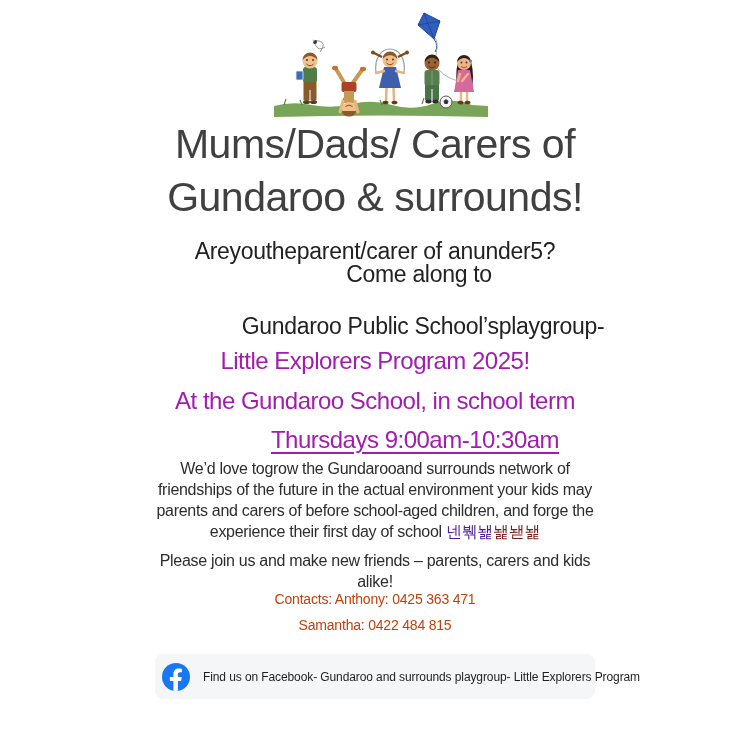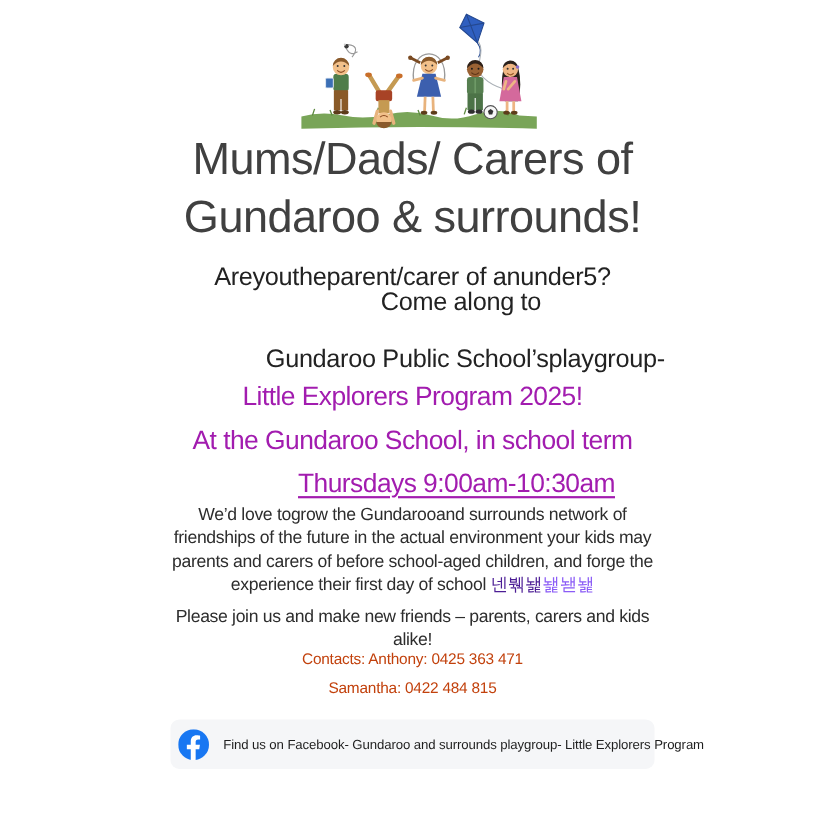--- a/index.html
+++ b/index.html
@@ -15,21 +15,21 @@
   #intro1{top:240px;} #intro2{top:263px;padding-left:44px;} #intro3{top:315px;padding-left:48px;}
   .prog{font-size:24px;letter-spacing:-0.5px;color:#a21caf;line-height:1;}
   #prog1{top:349px;} #prog2{top:389px;} #prog3{top:428px;padding-left:40px;}
   #prog3 span{text-decoration:underline;text-decoration-thickness:2px;text-underline-offset:4px;}
   .para{font-size:16px;letter-spacing:-0.3px;color:#2d2d2d;line-height:21px;}
   #para{top:458px;}
   #please{top:550px;}
   .contact{font-size:14px;letter-spacing:-0.2px;color:#c2410c;line-height:1;}
   #contact1{top:592px;} #contact2{top:618px;}
   .em-orange{color:#4c1d95;}
-  .em-black{color:#8b5cf6;}
+  .em-black{color:#7f1d1d;}
   .fb-band{
     position:absolute;top:654px;left:50%;margin-left:-220px;width:440px;height:45px;
     background:#f5f6f8;border-radius:8px;display:flex;align-items:center;
     padding-left:7px;box-sizing:border-box;gap:13px;
   }
   .fb-band .fb-text{font-size:12px;letter-spacing:-0.1px;color:#1f1f1f;white-space:nowrap;}
   .fb-icon{width:28px;height:28px;flex:0 0 auto;}
 </style>
 </head>
 <body>

